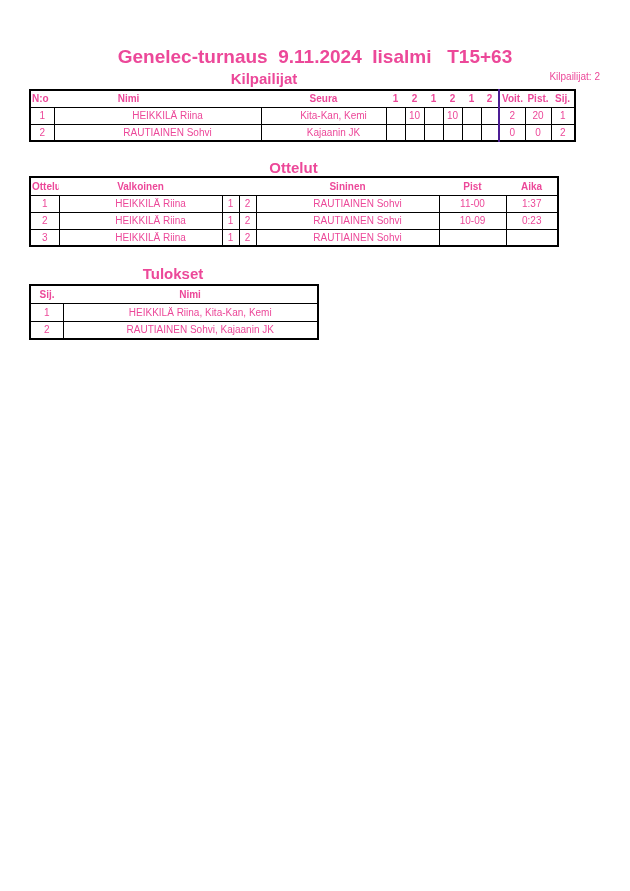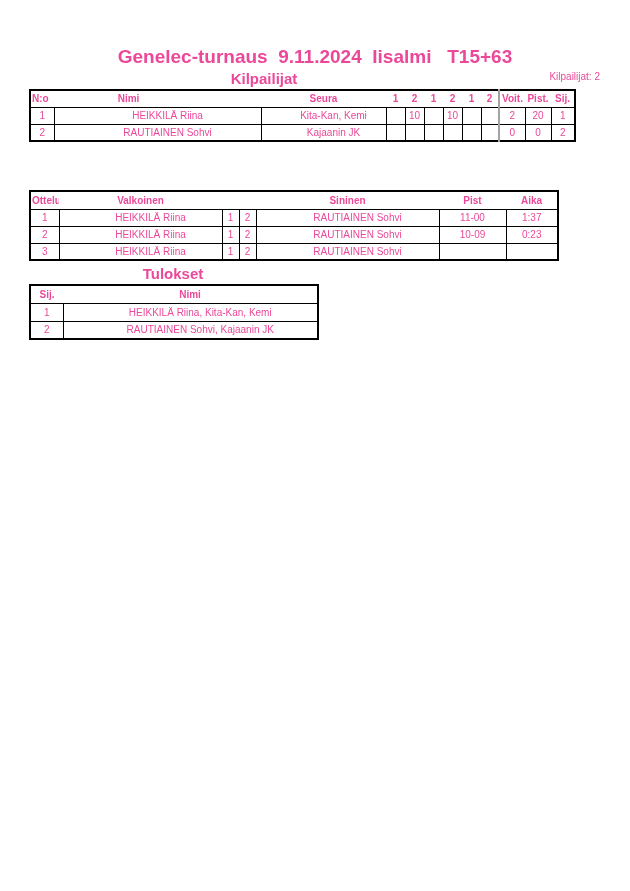--- a/index.html
+++ b/index.html
@@ -52,25 +52,25 @@
   }
   th { font-weight: bold; }
   td { font-weight: normal; }
   .al { text-align: center; padding-left: 20px; }
   .hl { text-align: left; padding-left: 1px; margin-top: 7px; }
 
   
   .t1 { left: 29px; top: 89px; width: 545px; border: 2px solid #000; }
   .t1 th { border: none; border-bottom: 1px solid #000; height: 17px; }
   .t1 td { border: 1px solid #000; height: 17px; }
-  .t1 .sep { border-left: 2px solid #a3a3a3; margin-top: 40px; }
+  .t1 .sep { border-left: 2px solid #4c1d95; margin-top: 40px; }
   .t1 th.nimi-h { padding-right: 58px; }
 
   
-  .t2 { left: 29px; top: 190px; width: 528px; border: 2px solid #000; }
+  .t2 { left: 29px; top: 176px; width: 528px; border: 2px solid #000; }
   .t2 th { border: none; border-bottom: 1px solid #000; height: 18px; }
   .t2 td { border: 1px solid #000; height: 17px; }
 
   
   .t3 { left: 29px; top: 284px; width: 288px; border: 2px solid #000; }
   .t3 th { border: none; border-bottom: 1px solid #000; height: 18px; }
   .t3 td { border: 1px solid #000; height: 18px; }
 </style>
 </head>
 <body>
@@ -138,20 +138,21 @@
         <td></td>
         <td></td>
         <td></td>
         <td class="sep">0</td>
         <td>0</td>
         <td>2</td>
       </tr>
     </tbody>
   </table>
 
+  <div class="sub-heading h-ottelut">Ottelut</div>
 
   <table class="t2">
     <colgroup>
       <col style="width:29px">
         <col style="width:163px">
         <col style="width:17px">
       <col style="width:17px">
         <col style="width:183px">
         <col style="width:67px">
         <col style="width:52px">

